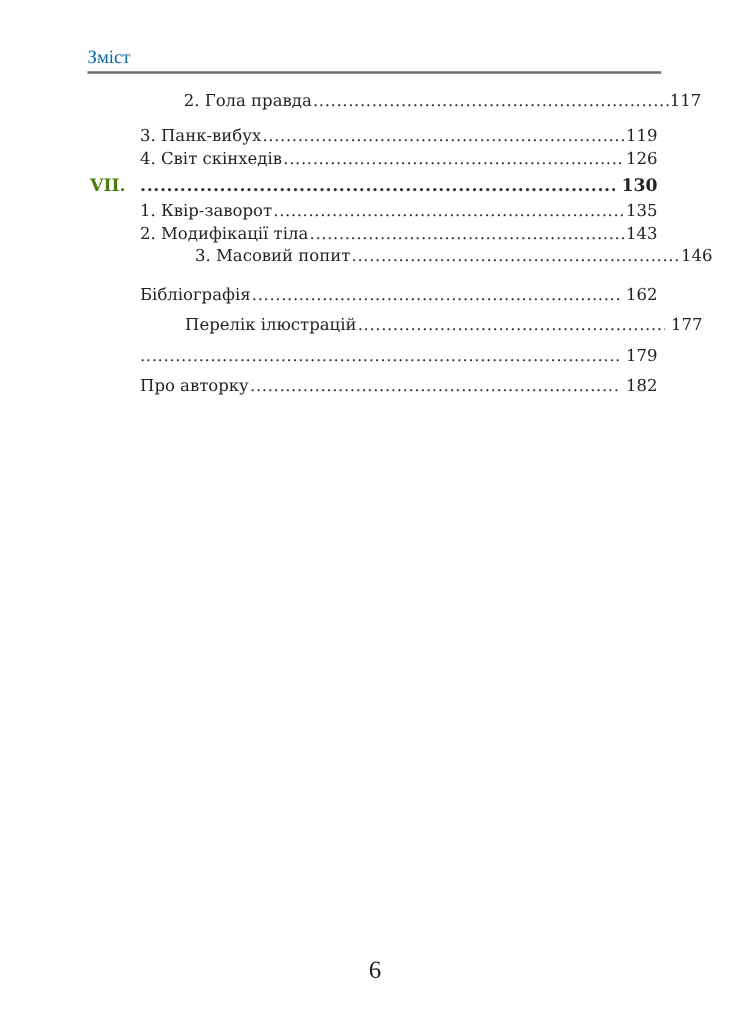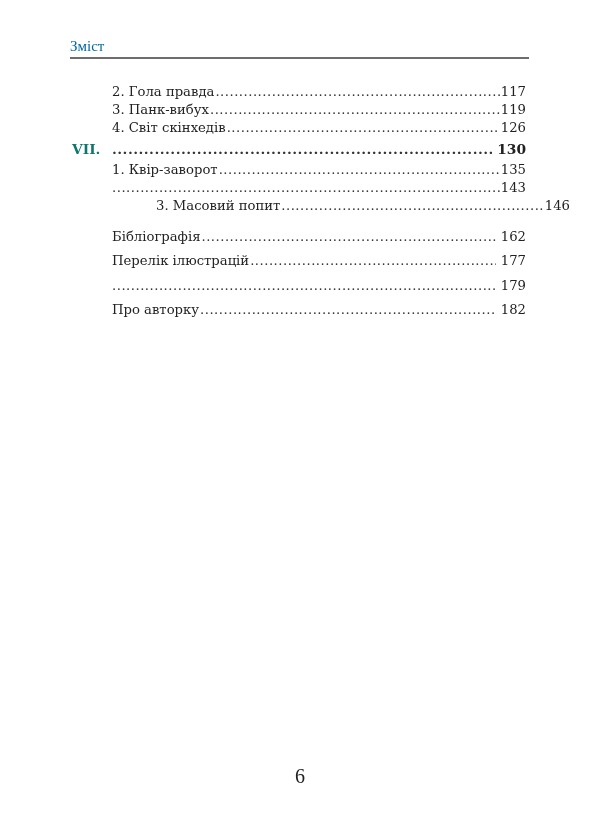--- a/index.html
+++ b/index.html
@@ -22,36 +22,36 @@
       flex: 1 1 auto; overflow: hidden; letter-spacing: 0.5px; color: #333;
     }
     .row .dots::before {
       content: "..................................................................................................................................................................................";
     }
     .row .page { flex: 0 0 auto; padding-left: 1px; }
     .row.bold { font-weight: bold; font-size: 13.8px; }
     .row.spaced .page { padding-left: 5px; }
     .roman {
       position: absolute; left: 72px; font-family: "DejaVu Serif", "Liberation Serif", serif;
-      font-weight: bold; font-size: 13.8px; line-height: 18px; color: #0f766e;
+      font-weight: bold; font-size: 13.8px; line-height: 18px; color: #4d7c0f;
     }
     .pagenum {
       position: absolute; left: 0; width: 600px; top: 765px; text-align: center;
       font-family: "Liberation Serif", "DejaVu Serif", serif; font-size: 20px; color: #222;
     }
   </style>
 </head>
 <body>
 
 <div class="header">Зміст</div>
 <div class="rule"></div>
 
 <div class="toc">
 
-  <div class="row" style="top:83px;">
+  <div class="row" style="top:73px;margin-left:35px;">
     <span class="label">2. Гола правда</span>
     <span class="dots"></span>
     <span class="page">117</span>
   </div>
 
   <div class="row" style="top:101px;">
     <span class="label">3. Панк-вибух</span>
     <span class="dots"></span>
     <span class="page">119</span>
   </div>
@@ -68,37 +68,38 @@
     <span class="page">130</span>
   </div>
 
   <div class="row" style="top:161px;justify-content:center;">
     <span class="label">1. Квір-заворот</span>
     <span class="dots"></span>
     <span class="page">135</span>
   </div>
 
   <div class="row" style="top:179px;">
+    <span class="label">2. Модифікації тіла</span>
     <span class="dots"></span>
     <span class="page">143</span>
   </div>
 
   <div class="row" style="top:197px;margin-left:44px;">
     <span class="label">3. Масовий попит</span>
     <span class="dots"></span>
     <span class="page">146</span>
   </div>
 
   <div class="row spaced" style="top:228px;">
     <span class="label">Бібліографія</span>
     <span class="dots"></span>
     <span class="page">162</span>
   </div>
 
-  <div class="row spaced" style="top:252px;">
+  <div class="row spaced" style="top:252px;margin-left:36px;">
     <span class="label">Перелік ілюстрацій</span>
     <span class="dots"></span>
     <span class="page">177</span>
   </div>
 
   <div class="row spaced" style="top:277px;">
     <span class="dots"></span>
     <span class="page">179</span>
   </div>
 

